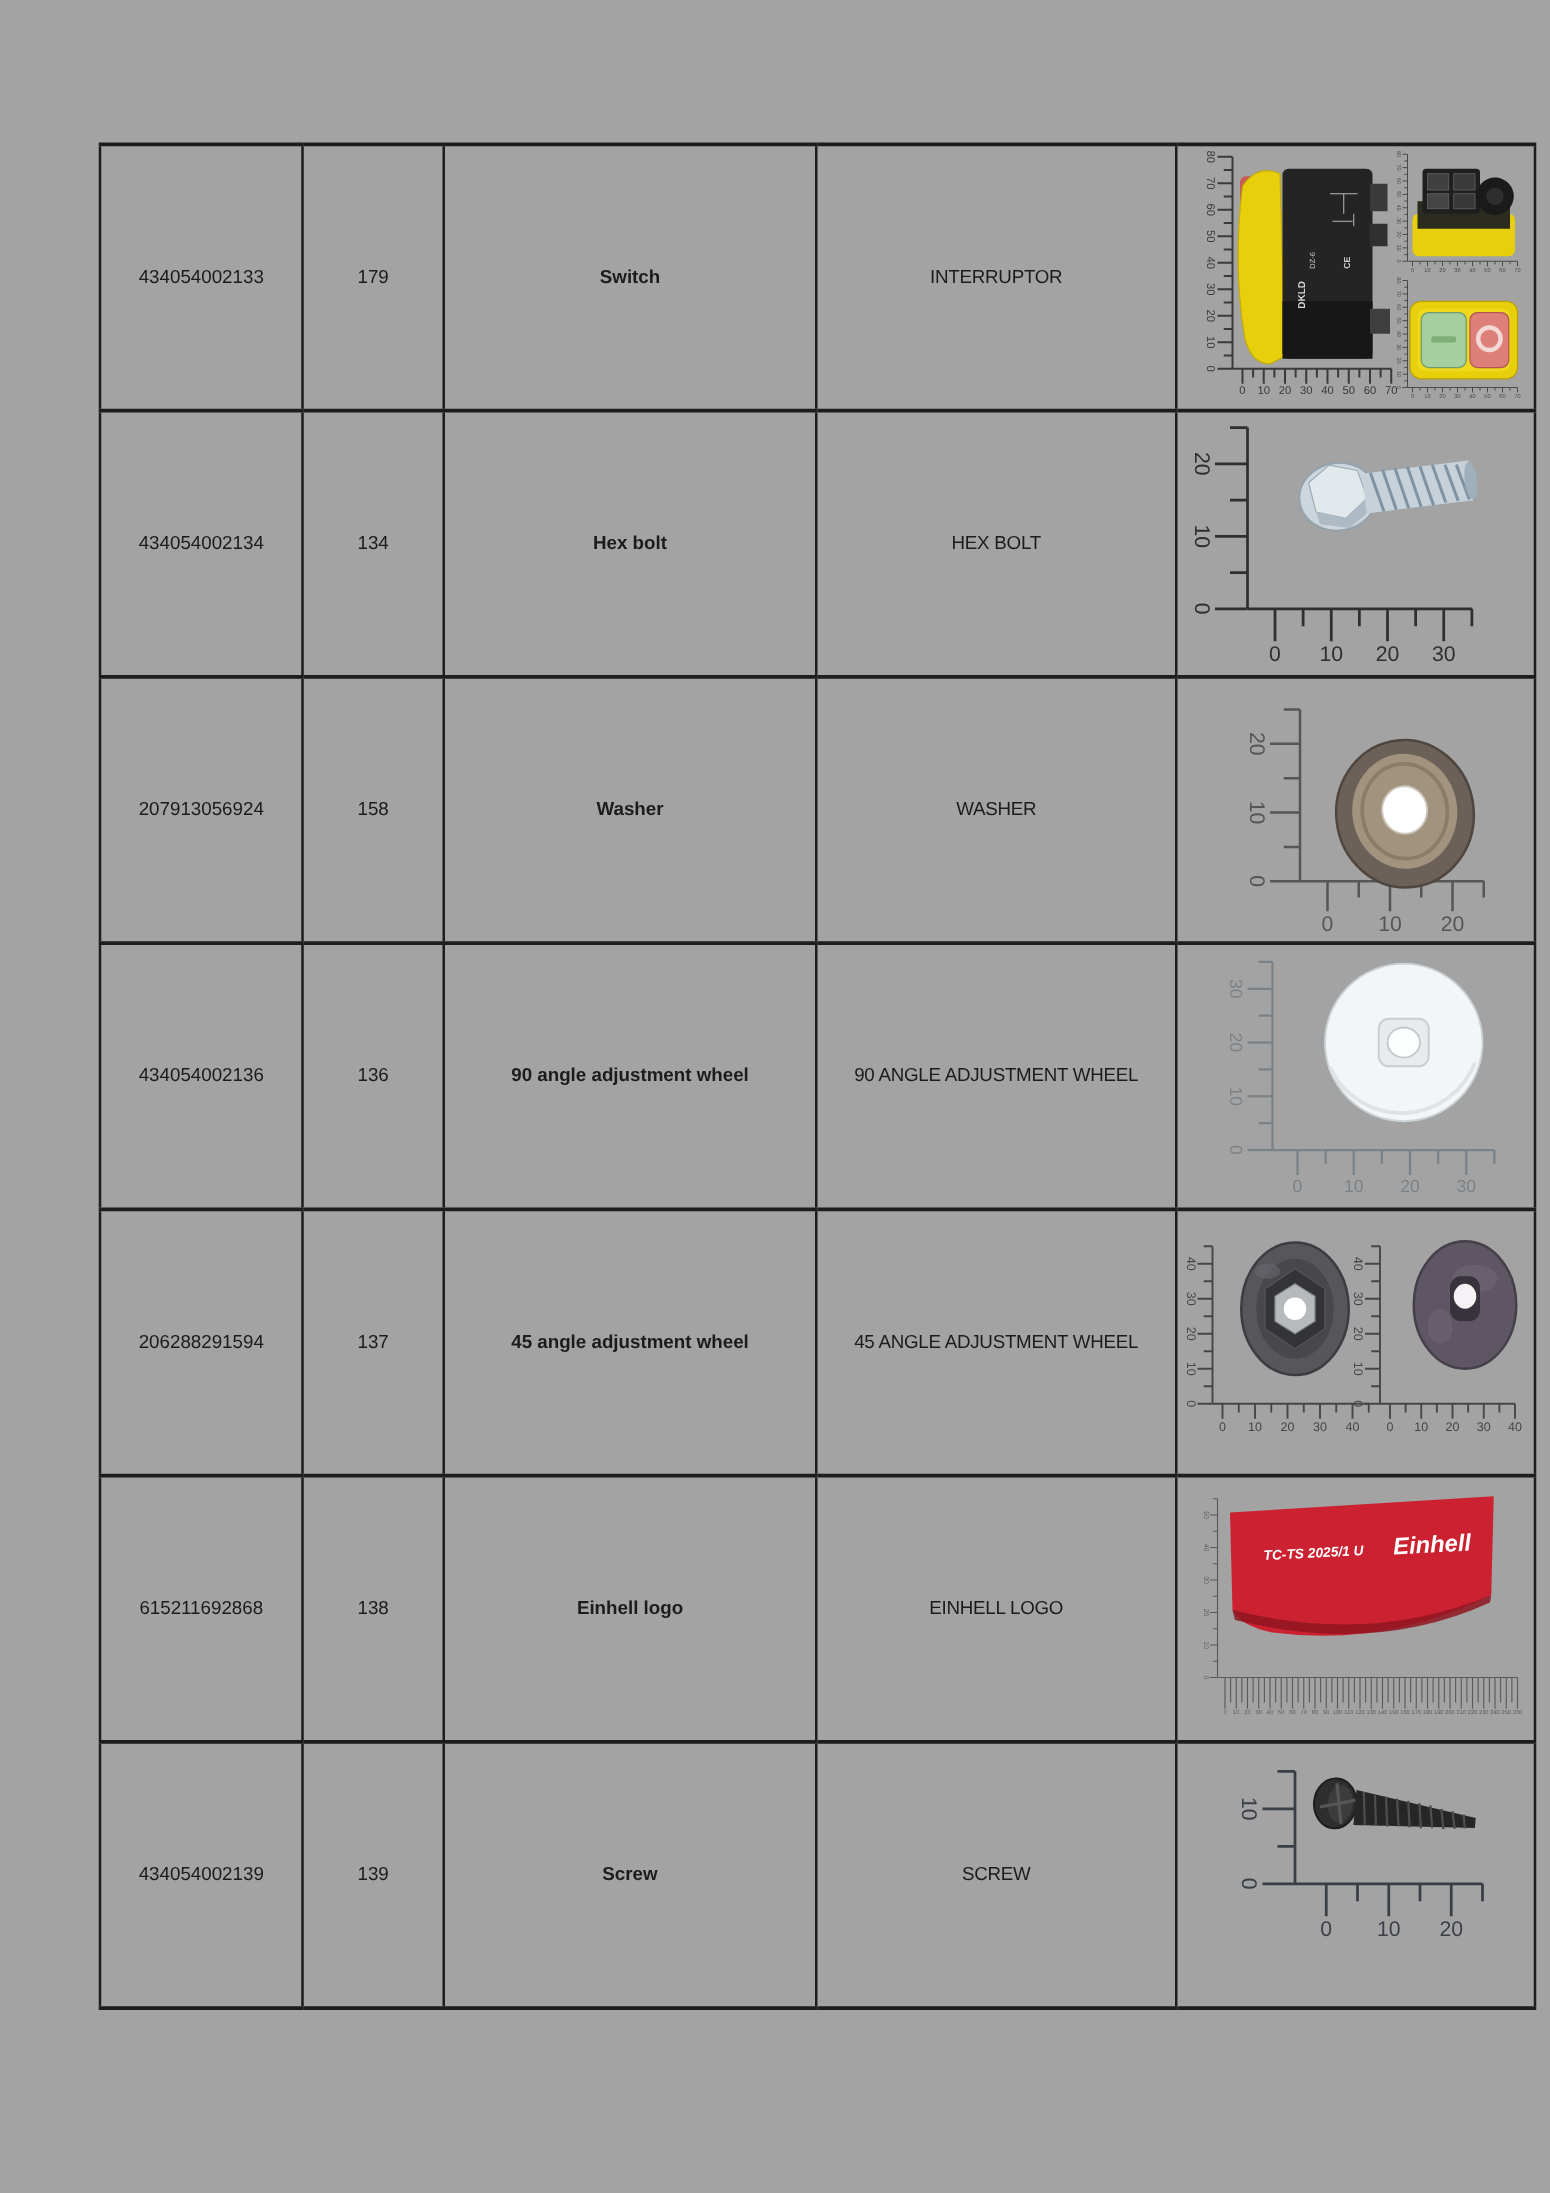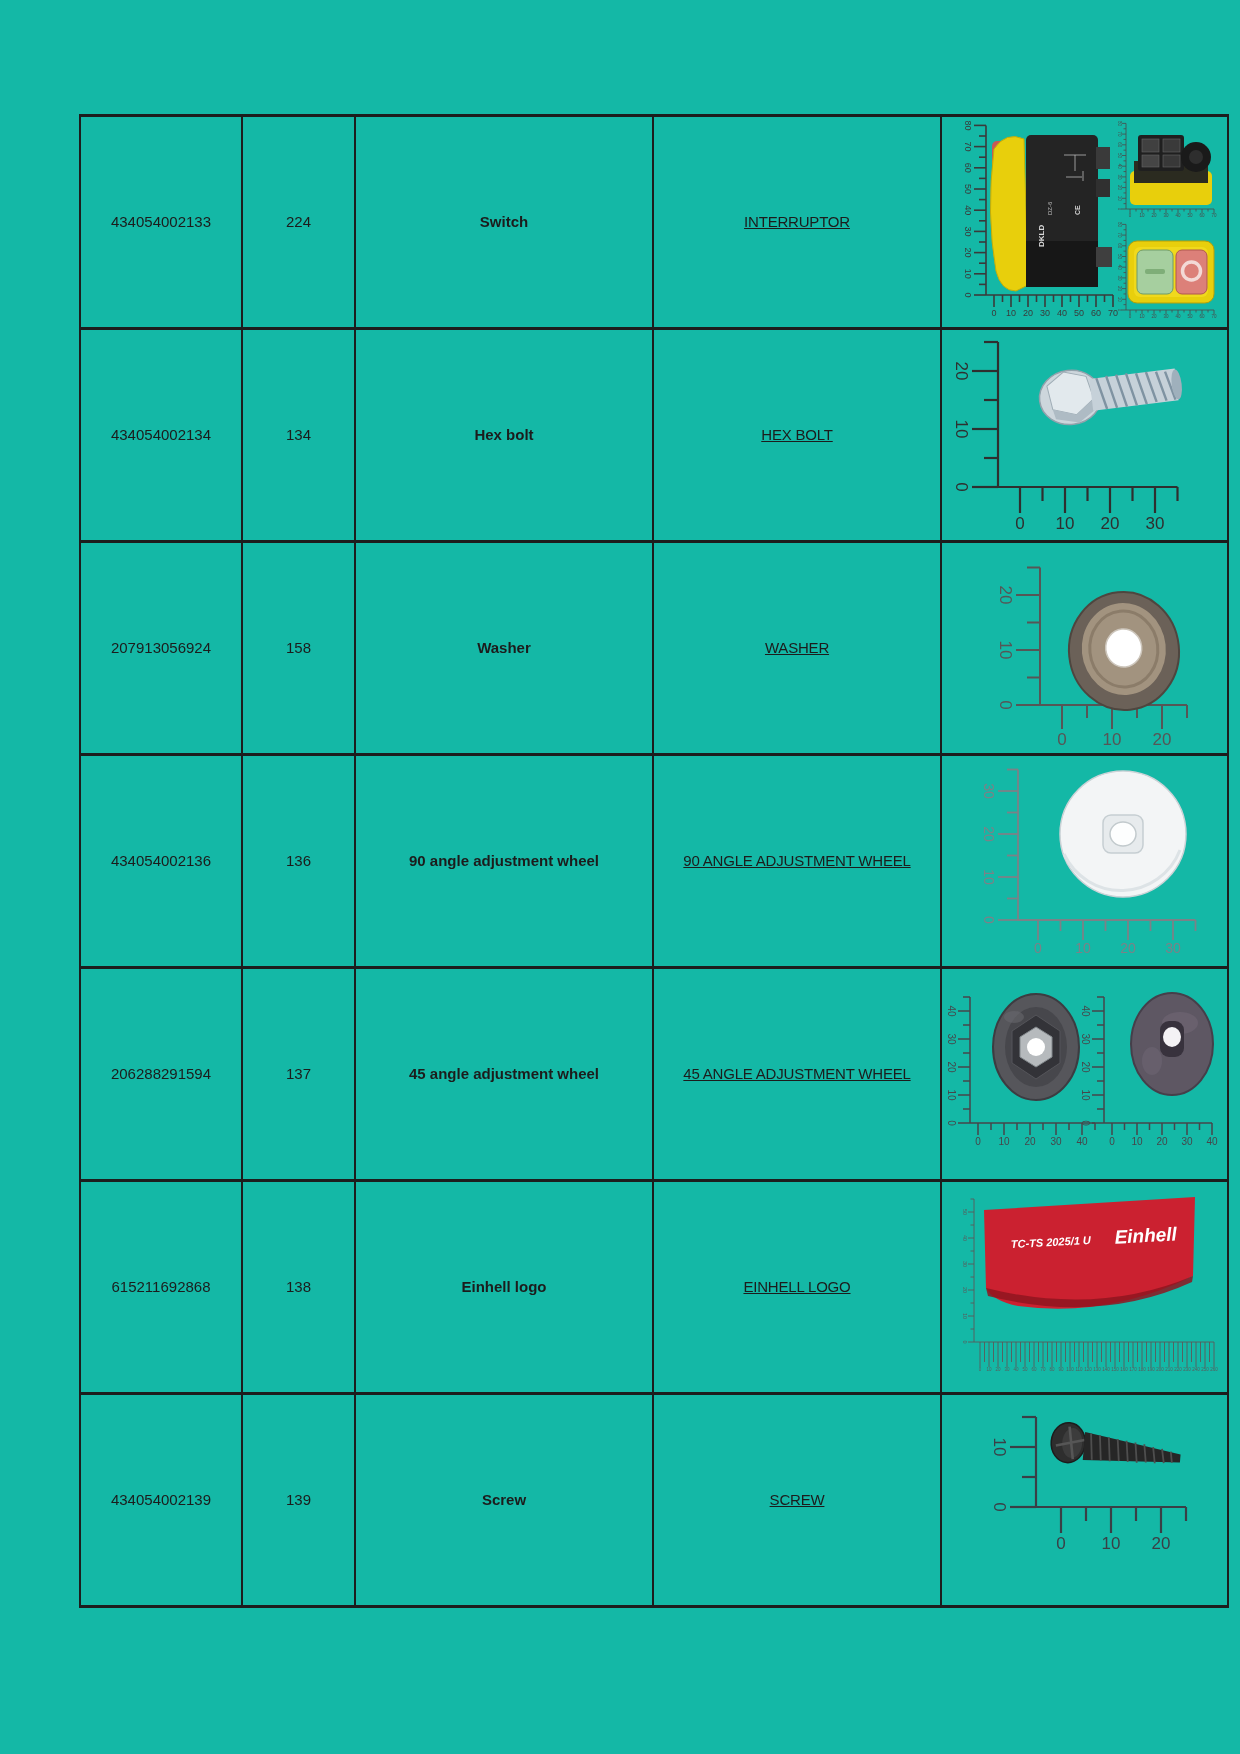--- a/index.html
+++ b/index.html
@@ -1,43 +1,43 @@
 <!DOCTYPE html>
 <html><head>
 <meta charset="utf-8">
 <style>
   html,body{margin:0;padding:0;background:#ffffff;}
-  .page{position:relative;width:1240px;height:1754px;background:#14b8a6;overflow:hidden;
+  .page{position:relative;width:1240px;height:1754px;background:#a3a3a3;overflow:hidden;
         font-family:"Liberation Sans",sans-serif;color:#1c1c1c;}
   table.parts{position:absolute;left:79px;top:114px;border-collapse:collapse;table-layout:fixed;}
   table.parts td{
     border-left:2px solid #1d1d1d;border-right:2px solid #1d1d1d;
     border-top:3px solid #1d1d1d;border-bottom:3px solid #1d1d1d;
     height:210px;text-align:center;vertical-align:middle;
     font-size:15px;line-height:1.2;color:#1c1c1c;padding:0 6px;
     overflow:hidden;
   }
   td.c1{width:148px;}
   td.c2{width:99px;}
   td.c3{width:284px;font-weight:bold;}
-  td.c4{width:274px;letter-spacing:-0.2px;text-decoration:underline;}
+  td.c4{width:274px;letter-spacing:-0.2px;}
   td.c5{width:273px;padding:0;}
   td.c5 svg{display:block;width:271px;height:206px;}
   .ruler-text{font-family:"Liberation Sans",sans-serif;}
 </style>
 </head>
 <body>
 
 <div class="page">
   <table class="parts">
     <tbody>
 
       <tr>
         <td class="c1">434054002133</td>
-        <td class="c2">224</td>
+        <td class="c2">179</td>
         <td class="c3">Switch</td>
         <td class="c4">INTERRUPTOR</td>
         <td class="c5">
           <svg viewBox="0 0 271 206">
               <g fill="none" stroke="#4a4a4a" stroke-width="0.8">
                 <line x1="178" y1="191" x2="178" y2="105.4"></line>
                 <line x1="174" y1="191" x2="178" y2="191"></line>
                 <text x="171.21" y="191" class="ruler-text" text-anchor="middle" dominant-baseline="central" font-size="4.5" fill="#4a4a4a" stroke="none" transform="rotate(90 171.21 191)">0</text>
                 <line x1="175.5" y1="185.65" x2="178" y2="185.65"></line>
                 <line x1="174" y1="180.3" x2="178" y2="180.3"></line>

